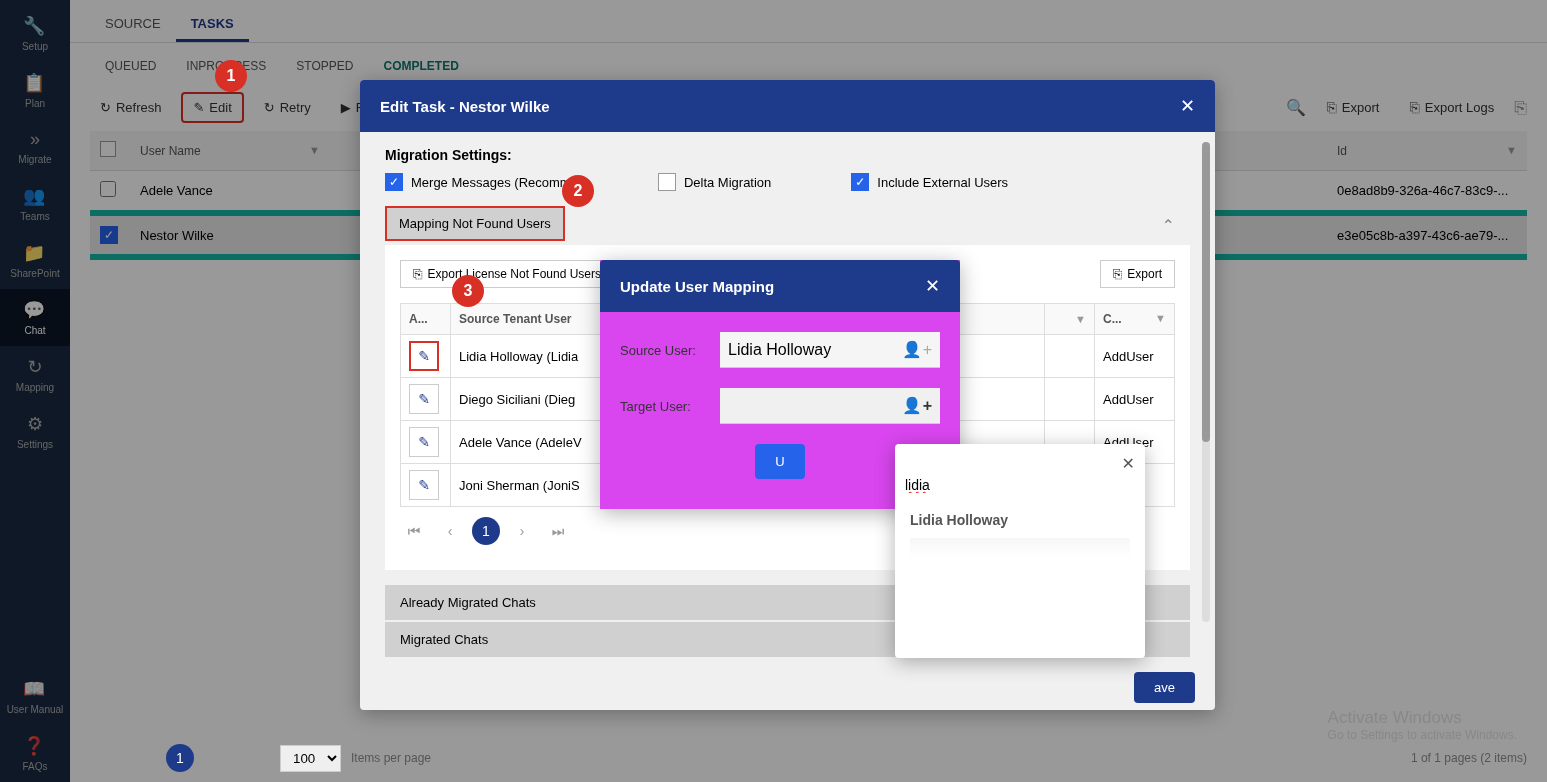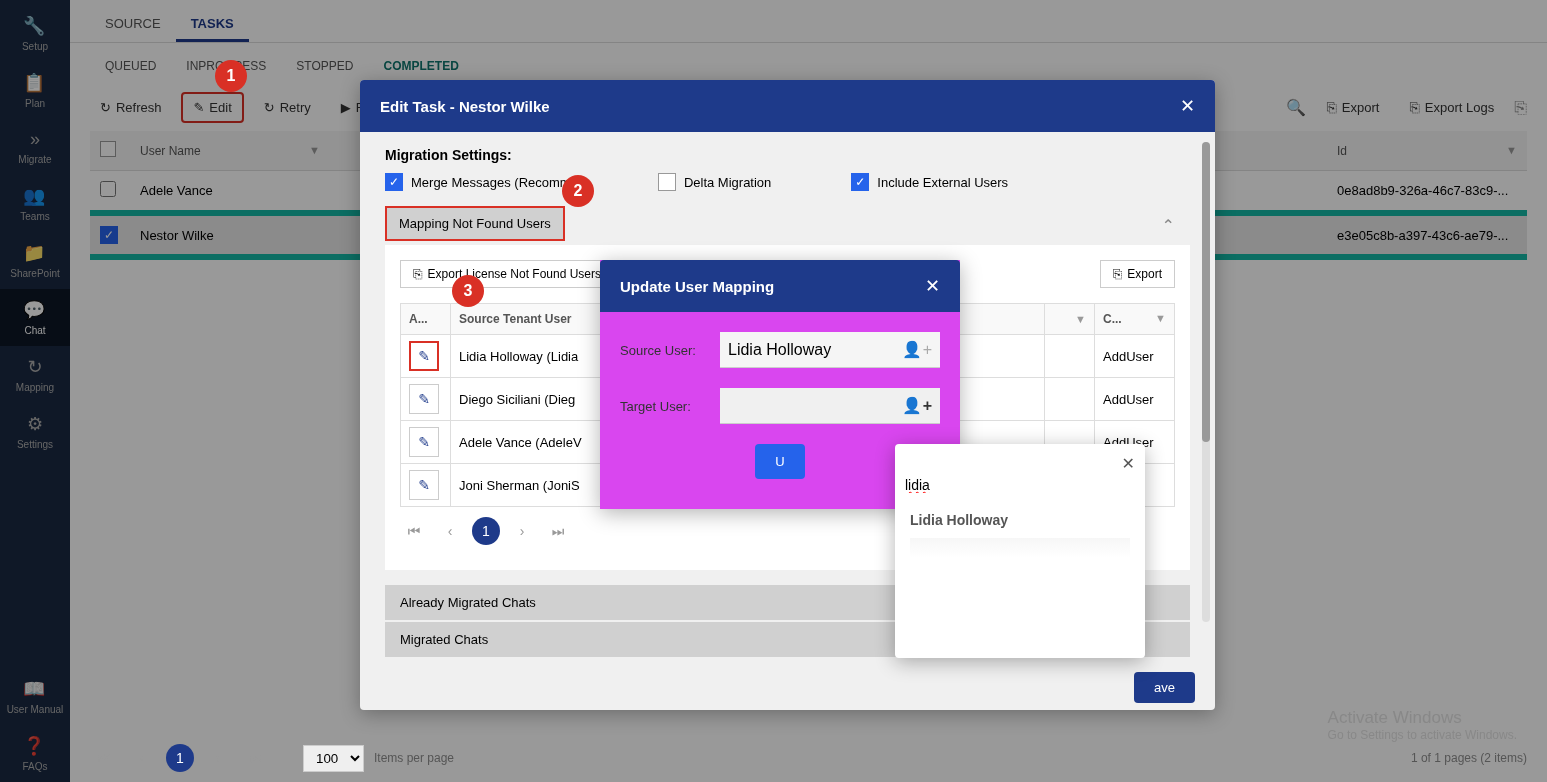--- a/index.html
+++ b/index.html
@@ -62,21 +62,21 @@
 .form-input-wrap.filled { background: #f5f5f5; }
 .user-icon { font-size: 16px; color: #333; }
 .btn-update { background: #2563eb; color: #fff; padding: 10px 20px; border: none; border-radius: 4px; cursor: pointer; font-size: 13px; margin: 10px auto; display: block; }
 .dropdown-popup { position: absolute; left: 895px; top: 444px; width: 250px; background: #fff; box-shadow: 0 4px 20px rgba(0,0,0,0.3); z-index: 20; padding: 10px; border-radius: 4px; }
 .dropdown-close { position: absolute; right: 10px; top: 10px; font-size: 16px; color: #555; cursor: pointer; background: none; border: none; }
 .dropdown-search { width: 100%; padding: 8px 0; border: none; border-bottom: 1px solid transparent; font-size: 14px; outline: none; margin-top: 15px; text-decoration: underline wavy red; text-decoration-thickness: 1px; }
 .dropdown-item { padding: 10px 5px; font-size: 14px; font-weight: bold; color: #555; cursor: pointer; }
 .dropdown-sub { height: 20px; background: linear-gradient(#eee, #fff); margin: 0 5px 10px; opacity: 0.5; }
 .callout { position: absolute; width: 32px; height: 32px; background: #d93025; color: #fff; border-radius: 50%; display: flex; align-items: center; justify-content: center; font-size: 16px; font-weight: bold; z-index: 100; }
 .footer-pager { position: absolute; bottom: 10px; left: 90px; right: 20px; display: flex; align-items: center; gap: 10px; font-size: 12px; color: #555; }
-.page-size { padding: 4px 8px; border: 1px solid #ccc; margin-left: 23px; }
+.page-size { padding: 4px 8px; border: 1px solid #ccc; }
 .footer-right { margin-left: auto; }
 .watermark { position: absolute; right: 30px; bottom: 40px; color: #888; font-size: 17px; font-family: 'Segoe UI', sans-serif; }
 .watermark-sub { font-size: 12px; }
 .scrollbar-track { width: 8px; background: #ddd; border-radius: 4px; position: absolute; right: 5px; }
 .filter-icon { color: #999; font-size: 11px; float: right; }
 </style>
 </head>
 <body>
 
 <div class="sidebar">

